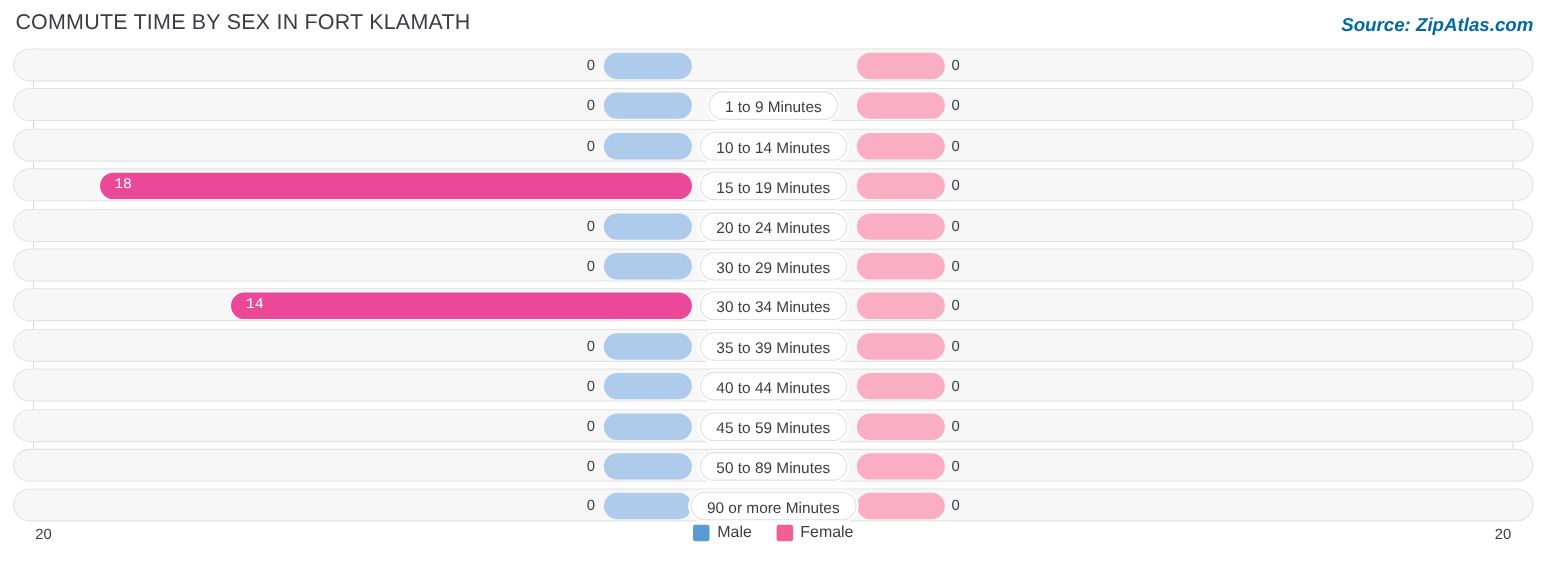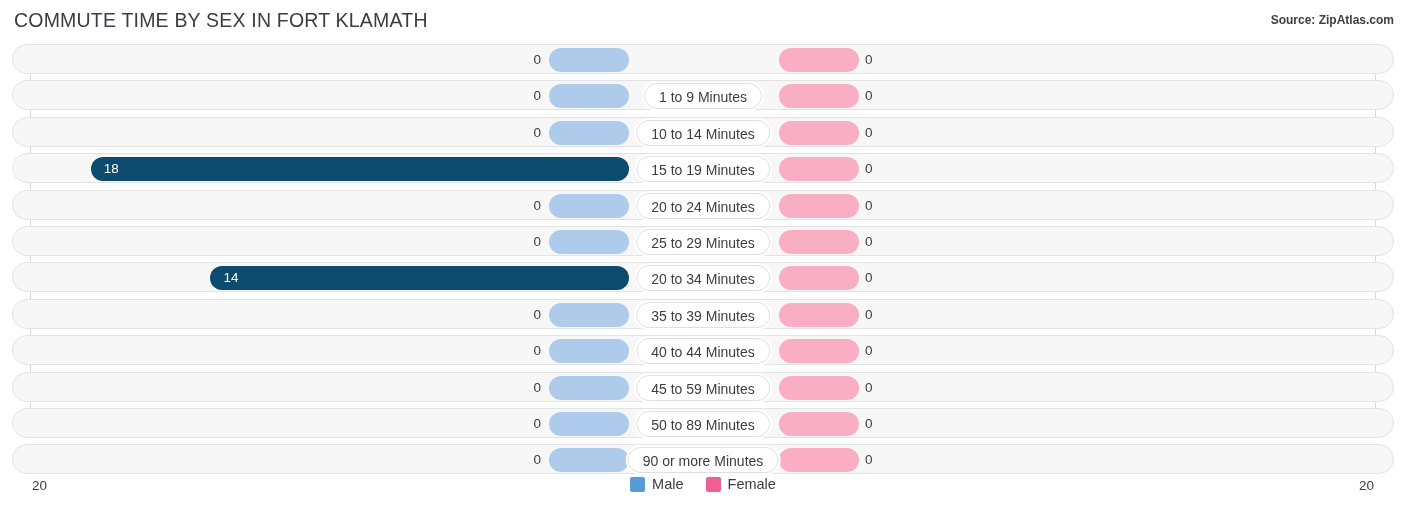--- a/index.html
+++ b/index.html
@@ -28,23 +28,24 @@
     font-size: 19.5px;
     letter-spacing: 0.2px;
     color: #3c3c46;
     font-weight: 400;
     white-space: nowrap;
   }
   .source-note {
     position: absolute;
     right: 12px;
     top: 13px;
-    font-size: 12px;
+    font-size: 17px;
+    font-style: italic;
     font-weight: bold;
-    color: #404040;
+    color: #0369a1;
     white-space: nowrap;
   }
 
   
   .plot {
     position: relative;
     margin: 0 12px;
     height: 430px;
   }
   .axis-line {
@@ -85,21 +86,22 @@
   
   .bar-male {
     position: absolute;
     top: 3px;
     height: 24px;
     background: #aecbeb;
     border-radius: 12px;
     box-sizing: border-box;
   }
   .bar-male.has-value {
-    background: #0c4a6e;
+    background: #ec4899;
+    font-family: Liberation Mono, monospace;
   }
   .bar-male .val-inside {
     position: absolute;
     left: 13px;
     top: 0;
     height: 24px;
     line-height: 24px;
     font-size: 13.5px;
     color: #ffffff;
     white-space: nowrap;
@@ -259,31 +261,31 @@
         </div>
         <div class="cat-pill">20 to 24 Minutes</div>
       </div>
       <div class="row">
         <div class="bar-area">
           <div class="val-outside-left" style="right: 852px;">0</div>
           <div class="bar-male" style="left: 536px; width: 80px;"></div>
           <div class="val-outside-right" style="left: 852px;">0</div>
           <div class="bar-female" style="left: 766px; width: 80px;"></div>
         </div>
-        <div class="cat-pill">25 to 29 Minutes</div>
+        <div class="cat-pill">30 to 29 Minutes</div>
       </div>
       <div class="row">
         <div class="bar-area">
           <div class="bar-male has-value" style="left: 197.4px; width: 418.6px;">
             <span class="val-inside">14</span>
           </div>
           <div class="val-outside-right" style="left: 852px;">0</div>
           <div class="bar-female" style="left: 766px; width: 80px;"></div>
         </div>
-        <div class="cat-pill">20 to 34 Minutes</div>
+        <div class="cat-pill">30 to 34 Minutes</div>
       </div>
       <div class="row">
         <div class="bar-area">
           <div class="val-outside-left" style="right: 852px;">0</div>
           <div class="bar-male" style="left: 536px; width: 80px;"></div>
           <div class="val-outside-right" style="left: 852px;">0</div>
           <div class="bar-female" style="left: 766px; width: 80px;"></div>
         </div>
         <div class="cat-pill">35 to 39 Minutes</div>
       </div>

